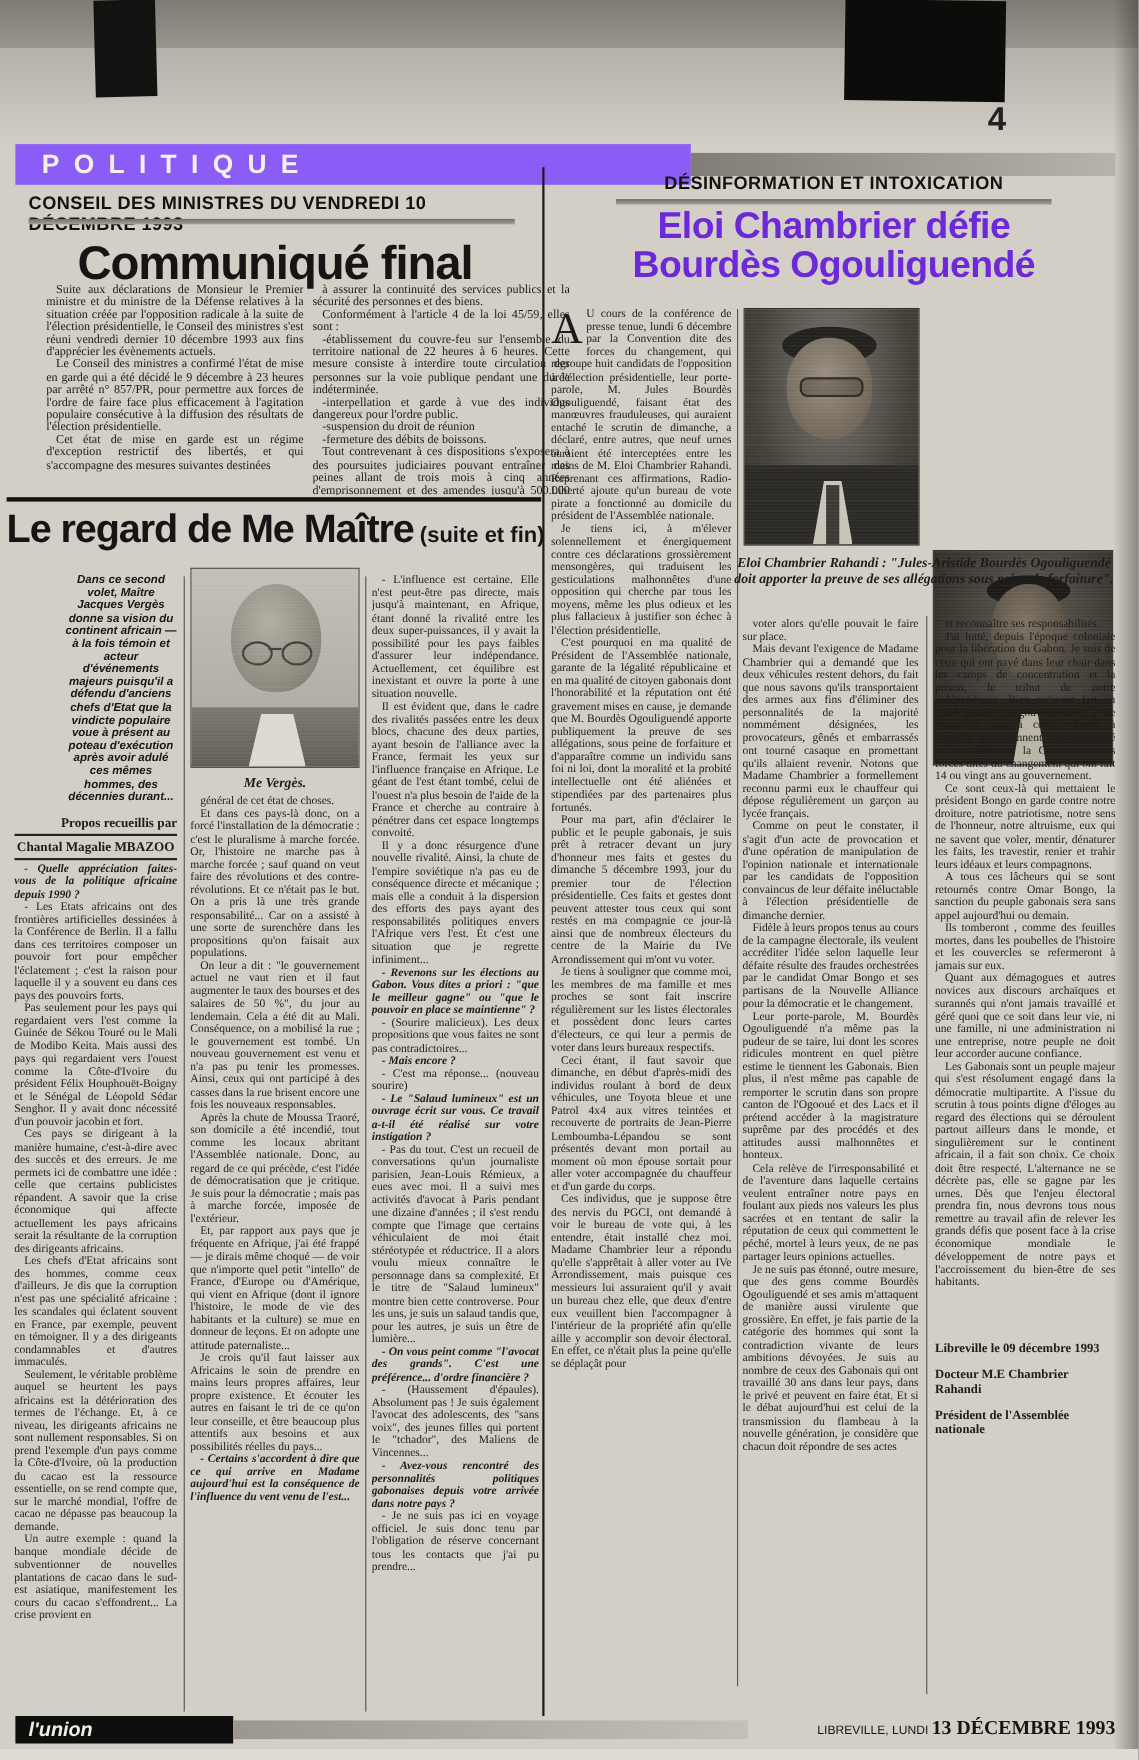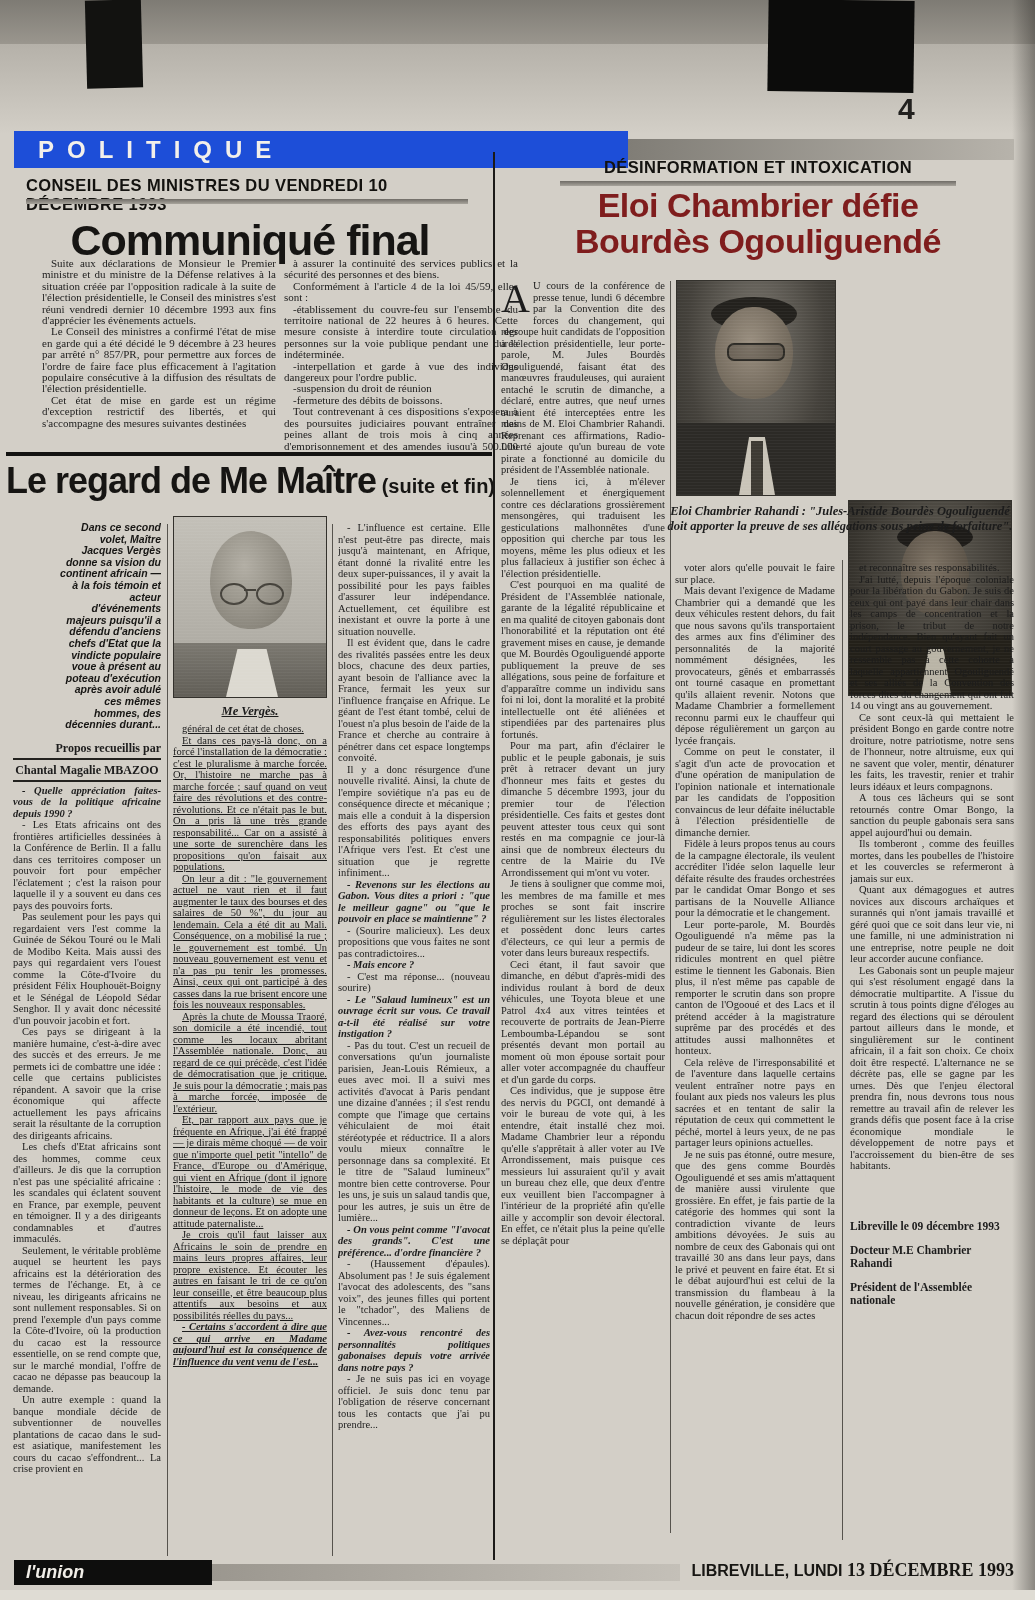--- a/index.html
+++ b/index.html
@@ -11,21 +11,21 @@
   .top-band{left:0;top:0;width:1035px;height:44px;background:linear-gradient(#7e7b74,#9a968e);}
   .top-band2{left:0;top:44px;width:1035px;height:90px;background:linear-gradient(#b5b1a9,#d3cfc7);}
   .ink-blob1{left:86px;top:0;width:56px;height:88px;background:#121210;transform:rotate(-1.5deg);}
   .ink-blob2{left:768px;top:0;width:146px;height:92px;background:#0c0c0b;transform:rotate(.8deg);}
   .edge-right{left:1012px;top:0;width:23px;height:1600px;background:linear-gradient(to right,rgba(50,48,44,0),rgba(50,48,44,.45));}
   .bottom-light{left:0;top:1590px;width:1035px;height:10px;background:#dfdcd4;}
 
   .page-number{left:898px;top:92px;font:bold 30px "Liberation Sans",sans-serif;color:#22211f;}
 
   
-  .politique-bar{left:14px;top:131px;width:614px;height:37px;background:#1d4ed8;color:#f3f0ea;
+  .politique-bar{left:14px;top:131px;width:614px;height:37px;background:#8b5cf6;color:#f3f0ea;
       font:bold 24px "Liberation Sans",sans-serif;letter-spacing:13px;padding:5px 0 0 24px;box-sizing:border-box;}
   .politique-strip{left:628px;top:139px;width:386px;height:21px;background:linear-gradient(to right,#807d76,#b7b3ab);}
 
   
   .kicker{font:bold 16.5px "Liberation Sans",sans-serif;color:#13120f;letter-spacing:.4px;}
   .gray-rule{background:linear-gradient(#6f6c66,#a8a49c);height:5px;}
   .comm-kicker{left:26px;top:176px;width:450px;}
   .comm-kicker-rule{left:26px;top:199px;width:442px;}
   .comm-title{left:10px;top:216px;width:480px;text-align:center;
       font:bold 43px "Liberation Sans",sans-serif;letter-spacing:-1px;color:#161513;}
@@ -42,23 +42,23 @@
   .comm-col1{left:14px;top:258px;width:234px;height:192px;}
   .comm-col2{left:256px;top:258px;width:234px;height:192px;}
 
   
   .verges-rule{left:6px;top:452px;width:486px;height:4px;background:#131311;}
   .verges-title{left:6px;top:460px;width:488px;white-space:nowrap;
       font:bold 36px "Liberation Sans",sans-serif;letter-spacing:-1px;color:#161513;}
   .verges-title .suffix{font-size:20px;letter-spacing:0;}
   .vcol-rule{width:1px;background:#56534d;}
   .verges-col1{left:13px;top:522px;width:148px;height:1036px;}
-  .verges-col2{left:173px;top:516px;width:154px;height:1042px;text-decoration:underline;}
+  .verges-col2{left:173px;top:516px;width:154px;height:1042px;}
   .verges-col3{left:338px;top:522px;width:152px;height:1036px;}
-  .verges-intro{font:bold italic 10.5px/11.6px "Liberation Sans",sans-serif;text-align:right;color:#17161400;color:#171614;margin-left:46px;}
+  .verges-intro{font:bold italic 10.5px/11.6px "Liberation Sans",sans-serif;text-align:center;color:#17161400;color:#171614;margin-left:46px;}
   .byline{font-weight:bold;text-align:center;font-size:12px;line-height:14px;}
   .byline-rule{height:2px;background:#23221f;margin:3px 0;}
   .photo-caption{font:bold italic 12.5px/15px "Liberation Serif",serif;text-align:center;}
 
   
   .photo{border:1px solid #33312c;box-sizing:border-box;position:relative;overflow:hidden;}
   .grain{position:absolute;left:0;top:0;right:0;bottom:0;
       background:repeating-linear-gradient(0deg,rgba(255,255,255,.04) 0 1px,transparent 1px 3px);}
   .photo-verges{width:154px;height:182px;background:linear-gradient(#c3c0b8,#a8a59d);}
   .pv-head{position:absolute;left:36px;top:14px;width:82px;height:98px;border-radius:50% 50% 46% 46%;
@@ -82,38 +82,38 @@
       background:radial-gradient(ellipse at 45% 40%,#7d7264,#564e43 78%);}
   .c2-hair{position:absolute;left:48px;top:22px;width:76px;height:28px;border-radius:50%;background:#1d1b18;}
   .c2-suit{position:absolute;bottom:0;left:0;width:100%;height:60px;background:#232019;}
   .c2-shirt{position:absolute;bottom:0;left:72px;width:30px;height:46px;background:#b9b4a6;clip-path:polygon(25% 0,75% 0,100% 100%,0 100%);}
 
   
   .divider-main{left:493px;top:152px;width:2px;height:1408px;background:#1b1a18;}
   .chamb-kicker{left:500px;top:158px;width:516px;text-align:center;}
   .chamb-kicker-rule{left:560px;top:181px;width:396px;}
   .chamb-title{left:498px;top:188px;width:520px;text-align:center;
-      font:bold 34px/1.05 "Liberation Sans",sans-serif;letter-spacing:-.5px;color:#7f1d1d;}
+      font:bold 34px/1.05 "Liberation Sans",sans-serif;letter-spacing:-.5px;color:#6d28d9;}
   .chamb-col1{left:501px;top:280px;width:164px;height:1260px;}
   .chamb-rule1{left:670px;top:281px;height:1252px;}
   .chamb-rule2{left:842px;top:560px;height:980px;}
   .ph-c1{left:676px;top:280px;}
   .ph-c2{left:848px;top:284px;}
   .chamb-caption{left:664px;top:504px;width:352px;}
   .chamb-col2{left:675px;top:562px;width:160px;height:972px;}
   .chamb-col3{left:850px;top:562px;width:164px;height:980px;}
   .signature{margin-top:48px;}
 
   
   .footer-bar{left:14px;top:1560px;width:198px;height:25px;background:#0e0e0d;color:#f1eee8;
       font:bold italic 18px "Liberation Sans",sans-serif;padding:2px 0 0 12px;box-sizing:border-box;}
   .footer-strip{left:212px;top:1564px;width:468px;height:17px;background:linear-gradient(to right,#9b978f,#c4c0b8);}
   .footer-date{left:688px;top:1560px;width:326px;text-align:right;color:#171613;
       font-family:"Liberation Sans",sans-serif;}
-  .footer-date .small{font-weight:bold;font-size:16px;}
+  .footer-date .small{font-weight:normal;font-size:11px;}
   .footer-date .big{font-weight:bold;font-size:18px;font-family:Liberation Serif, serif;}
 </style>
 </head>
 <body>
 
 <div class="page">
 
   <div class="abs top-band"></div>
   <div class="abs top-band2"></div>
   <div class="abs ink-blob1"></div>

